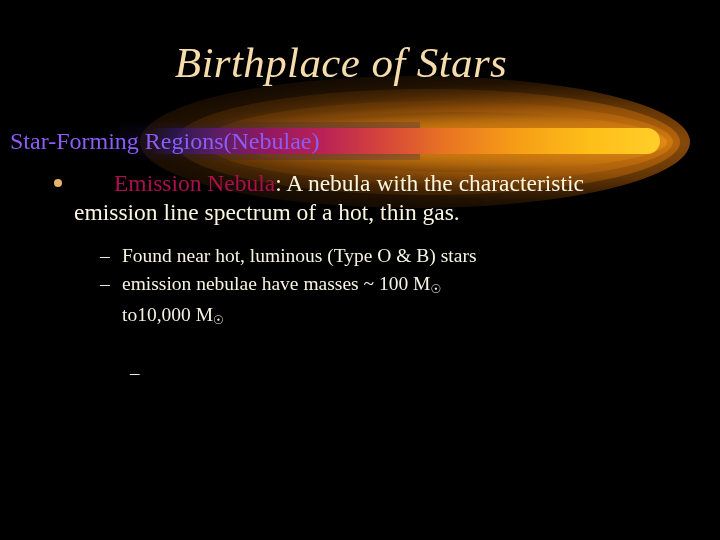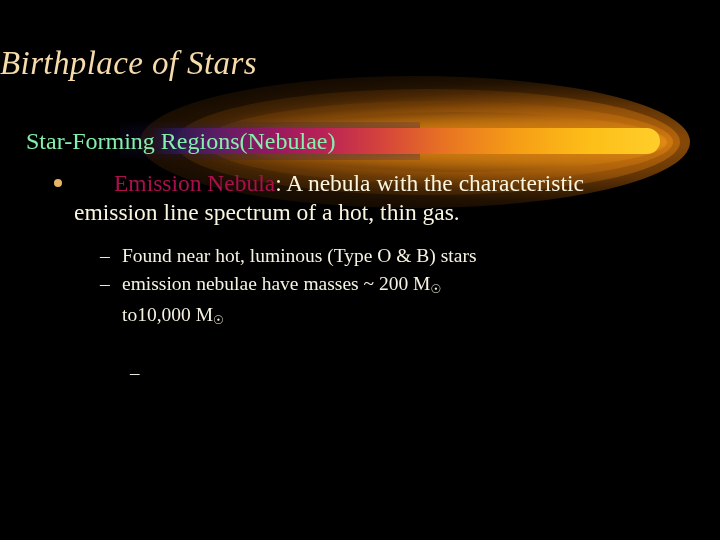--- a/index.html
+++ b/index.html
@@ -105,47 +105,47 @@
         rgba(38,22,86,0.40) 45%,
         rgba(10,6,26,0.0) 100%);
   }
 
   
   #slide-title {
     position: absolute;
     left: 0;
     top: 44px;
     width: 704px;
-    text-align: left;
+    text-align: center;
     padding-right: 22px;
     box-sizing: border-box;
     font-family: "Liberation Serif", "DejaVu Serif", serif;
     font-style: italic;
-    font-size: 33px;
+    font-size: 43px;
     line-height: 38px;
     letter-spacing: 0.4px;
     color: #f6dbab;
     white-space: nowrap;
     z-index: 5;
   }
 
   
   #body-content {
     position: absolute;
     left: 0;
     top: 126px;
     width: 720px;
     z-index: 6;
   }
 
   .lvl0 {
-    margin: 0 0 0 26px;
+    margin: 0 0 0 10px;
     font-size: 24px;
     line-height: 30px;
-    color: #86efac;
+    color: #8b5cf6;
     white-space: nowrap;
   }
 
   .lvl1 {
     position: relative;
     margin: 4px 0 0 46px;
     padding-left: 28px;
     width: 560px;
     font-size: 23.5px;
     line-height: 28.5px;
@@ -234,21 +234,21 @@
       <span class="kw">Emission Nebula</span><span>: </span><span>A nebula with the characteristic emission line spectrum of a hot, thin gas.</span>
     </div>
 
     <div class="gap-b"></div>
 
     <div class="lvl2">
       <span class="dash">–</span><span> Found near hot, luminous (Type O &amp; B) stars</span>
     </div>
 
     <div class="lvl2">
-      <span class="dash">–</span><span>emission nebulae have masses ~ 200 M</span><span class="sun">☉</span><br><span>to10,000 M</span><span class="sun">☉</span>
+      <span class="dash">–</span><span>emission nebulae have masses ~ 100 M</span><span class="sun">☉</span><br><span>to10,000 M</span><span class="sun">☉</span>
     </div>
 
     <div class="gap-c"></div>
 
 
     <div class="gap-b"></div>
 
     <div class="lvl3">
       <span class="dash">–</span>
     </div>

